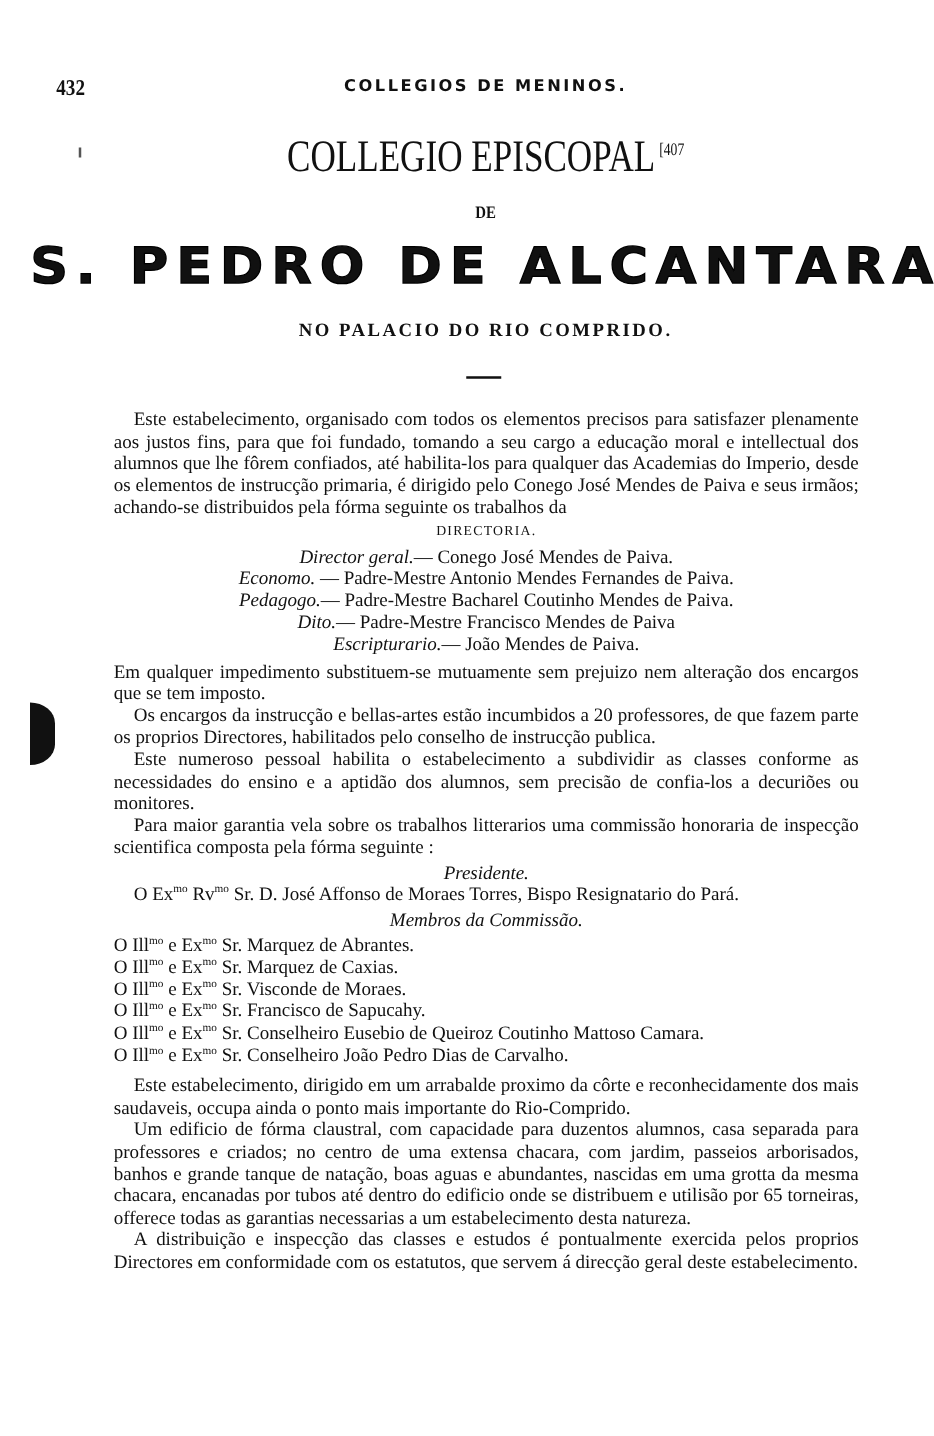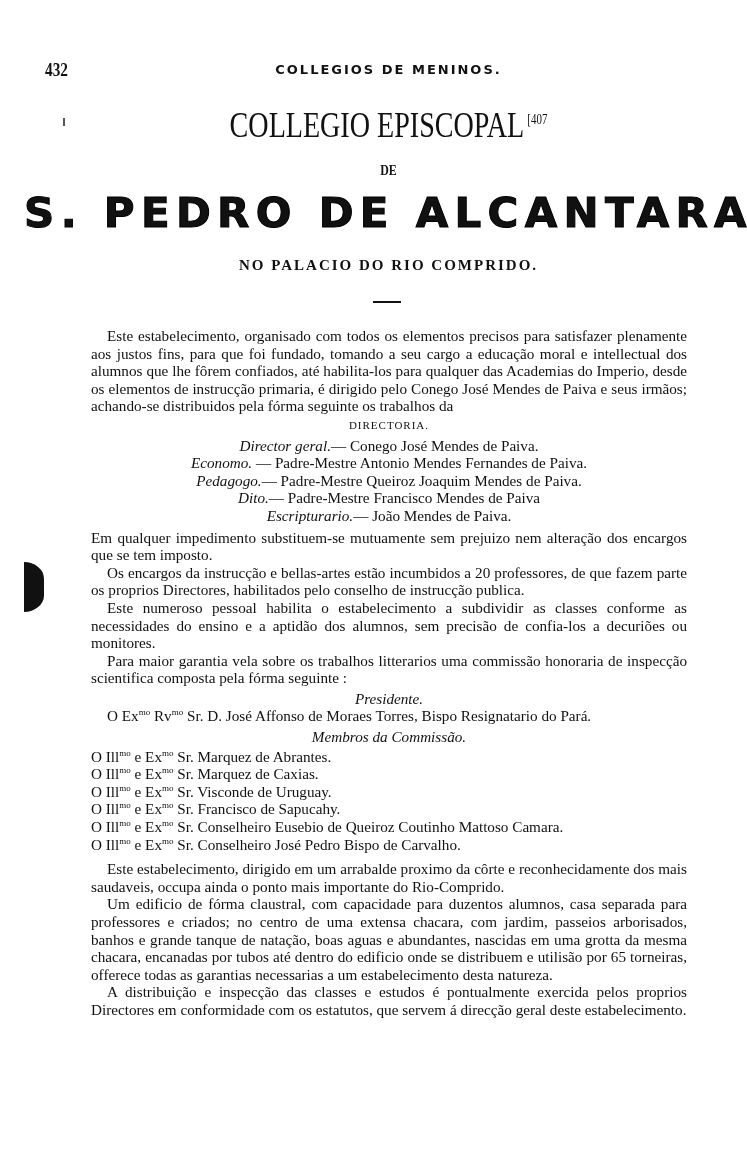--- a/index.html
+++ b/index.html
@@ -98,21 +98,21 @@
     <div class="center smallcaps">DIRECTORIA.</div>
 
     <div class="roles">
       <div class="role-line">
         <span class="role-label">Director geral.</span><span>— Conego José Mendes de Paiva.</span>
       </div>
       <div class="role-line">
         <span class="role-label">Economo.</span> <span>— Padre-Mestre Antonio Mendes Fernandes de Paiva.</span>
       </div>
       <div class="role-line">
-        <span class="role-label">Pedagogo.</span><span>— Padre-Mestre Queiroz Joaquim Mendes de Paiva.</span>
+        <span class="role-label">Pedagogo.</span><span>— Padre-Mestre Bacharel Coutinho Mendes de Paiva.</span>
       </div>
       <div class="role-line">
         <span class="role-label">Dito.</span><span>— Padre-Mestre Francisco Mendes de Paiva</span>
       </div>
       <div class="role-line">
         <span class="role-label">Escripturario.</span><span>— João Mendes de Paiva.</span>
       </div>
     </div>
 
     <p class="noindent">Em qualquer impedimento substituem-se mutuamente sem prejuizo nem alteração dos encargos que se tem imposto.</p>
@@ -122,23 +122,23 @@
 
     <div class="center ital section">Presidente.</div>
     <p>
       <span>O Ex</span><sup>mo</sup><span> Rv</span><sup>mo</sup><span> Sr. D. José Affonso de Moraes Torres, Bispo Resignatario do Pará.</span>
     </p>
 
     <div class="center ital section">Membros da Commissão.</div>
     <div class="members">
       <div><span>O Ill</span><sup>mo</sup><span> e Ex</span><sup>mo</sup><span> Sr. </span><span>Marquez de Abrantes.</span></div>
       <div><span>O Ill</span><sup>mo</sup><span> e Ex</span><sup>mo</sup><span> Sr. </span><span>Marquez de Caxias.</span></div>
-      <div><span>O Ill</span><sup>mo</sup><span> e Ex</span><sup>mo</sup><span> Sr. </span><span>Visconde de Uruguay.</span></div>
+      <div><span>O Ill</span><sup>mo</sup><span> e Ex</span><sup>mo</sup><span> Sr. </span><span>Visconde de Moraes.</span></div>
       <div><span>O Ill</span><sup>mo</sup><span> e Ex</span><sup>mo</sup><span> Sr. </span><span>Francisco de Sapucahy.</span></div>
       <div><span>O Ill</span><sup>mo</sup><span> e Ex</span><sup>mo</sup><span> Sr. </span><span>Conselheiro Eusebio de Queiroz Coutinho Mattoso Camara.</span></div>
-      <div><span>O Ill</span><sup>mo</sup><span> e Ex</span><sup>mo</sup><span> Sr. </span><span>Conselheiro José Pedro Bispo de Carvalho.</span></div>
+      <div><span>O Ill</span><sup>mo</sup><span> e Ex</span><sup>mo</sup><span> Sr. </span><span>Conselheiro João Pedro Dias de Carvalho.</span></div>
     </div>
 
     <p>Este estabelecimento, dirigido em um arrabalde proximo da côrte e reconhecidamente dos mais saudaveis, occupa ainda o ponto mais importante do Rio-Comprido.</p>
     <p>Um edificio de fórma claustral, com capacidade para duzentos alumnos, casa separada para professores e criados; no centro de uma extensa chacara, com jardim, passeios arborisados, banhos e grande tanque de natação, boas aguas e abundantes, nascidas em uma grotta da mesma chacara, encanadas por tubos até dentro do edificio onde se distribuem e utilisão por 65 torneiras, offerece todas as garantias necessarias a um estabelecimento desta natureza.</p>
     <p>A distribuição e inspecção das classes e estudos é pontualmente exercida pelos proprios Directores em conformidade com os estatutos, que servem á direcção geral deste estabelecimento.</p>
   </div>
 </div>
 
 </body></html>

